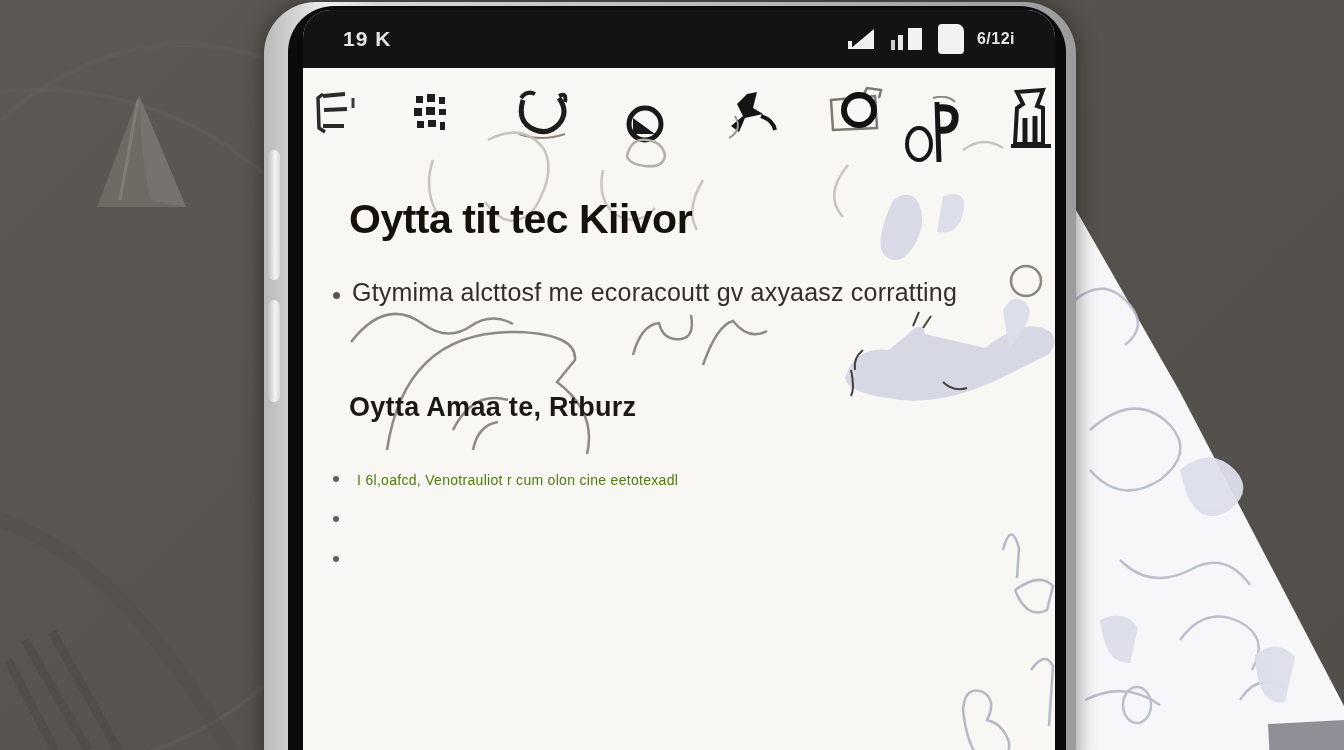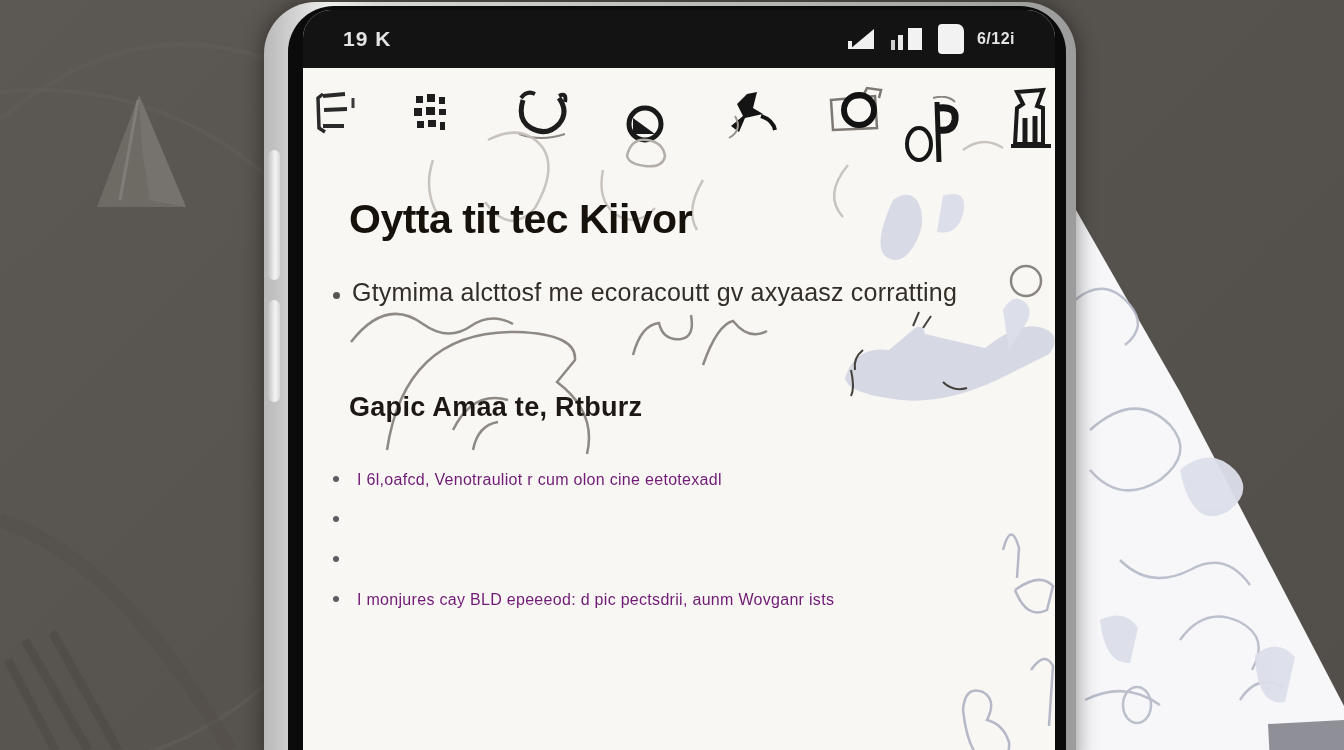--- a/index.html
+++ b/index.html
@@ -50,21 +50,21 @@
   .intro-row{position:absolute;left:30px;top:252px;display:flex;align-items:center;margin-top:16px;}
   .intro-dot{width:7px;height:7px;border-radius:50%;background:#5a554f;margin-right:12px;margin-top:6px;}
   .intro-text{font-size:25px;color:#332e27;letter-spacing:.2px;filter:blur(.45px);}
   .section-heading{
     position:absolute;left:46px;top:382px;font-size:27px;font-weight:700;
     color:#1d1813;letter-spacing:.3px;filter:blur(.4px);
   }
   .doc-list{position:absolute;left:0;top:450px;width:730px;list-style:none;margin:0;padding:0;}
   .doc-list li{position:relative;padding:0 0 0 54px;height:40px;display:flex;align-items:center;}
   .doc-list li .dot{position:absolute;left:30px;top:16px;width:6px;height:6px;border-radius:50%;background:#5d5c63;}
-  .doc-list li .li-text{font-size:16px;color:#701a75;letter-spacing:.3px;filter:blur(.55px);white-space:nowrap;}
+  .doc-list li .li-text{font-size:14px;color:#4d7c0f;letter-spacing:.3px;filter:blur(.55px);white-space:nowrap;}
   .doodles{position:absolute;inset:0;pointer-events:none;}
 </style>
 </head>
 <body>
 
 <div class="stage">
 
   <svg class="bg-layer" width="1344" height="750" viewBox="0 0 1344 750">
     <circle cx="40" cy="430" r="340" fill="none" stroke="#635f5a" stroke-width="4" opacity="0.55"></circle>
     <path d="M 0 120 Q 130 10 270 60" fill="none" stroke="#615d58" stroke-width="5" opacity="0.5"></path>
@@ -226,33 +226,29 @@
       </g>
     </svg>
 
     <div class="doc-title">Oytta tit tec Kiivor</div>
 
     <div class="intro-row">
       <span class="intro-dot"></span>
       <span class="intro-text">Gtymima alcttosf me ecoracoutt gv axyaasz corratting</span>
     </div>
 
-    <div class="section-heading">Gapic Amaa te, Rtburz</div>
+    <div class="section-heading">Oytta Amaa te, Rtburz</div>
 
     <ul class="doc-list">
       <li>
           <span class="dot"></span>
           <span class="li-text">I 6l,oafcd, Venotrauliot r cum olon cine eetotexadl</span>
         </li>
       <li>
           <span class="dot"></span>
         </li>
       <li>
           <span class="dot"></span>
         </li>
-      <li>
-          <span class="dot"></span>
-          <span class="li-text">I monjures cay BLD epeeeod: d pic pectsdrii, aunm Wovganr ists</span>
-        </li>
     </ul>
 
   </div>
 </div>
 
 </body></html>

